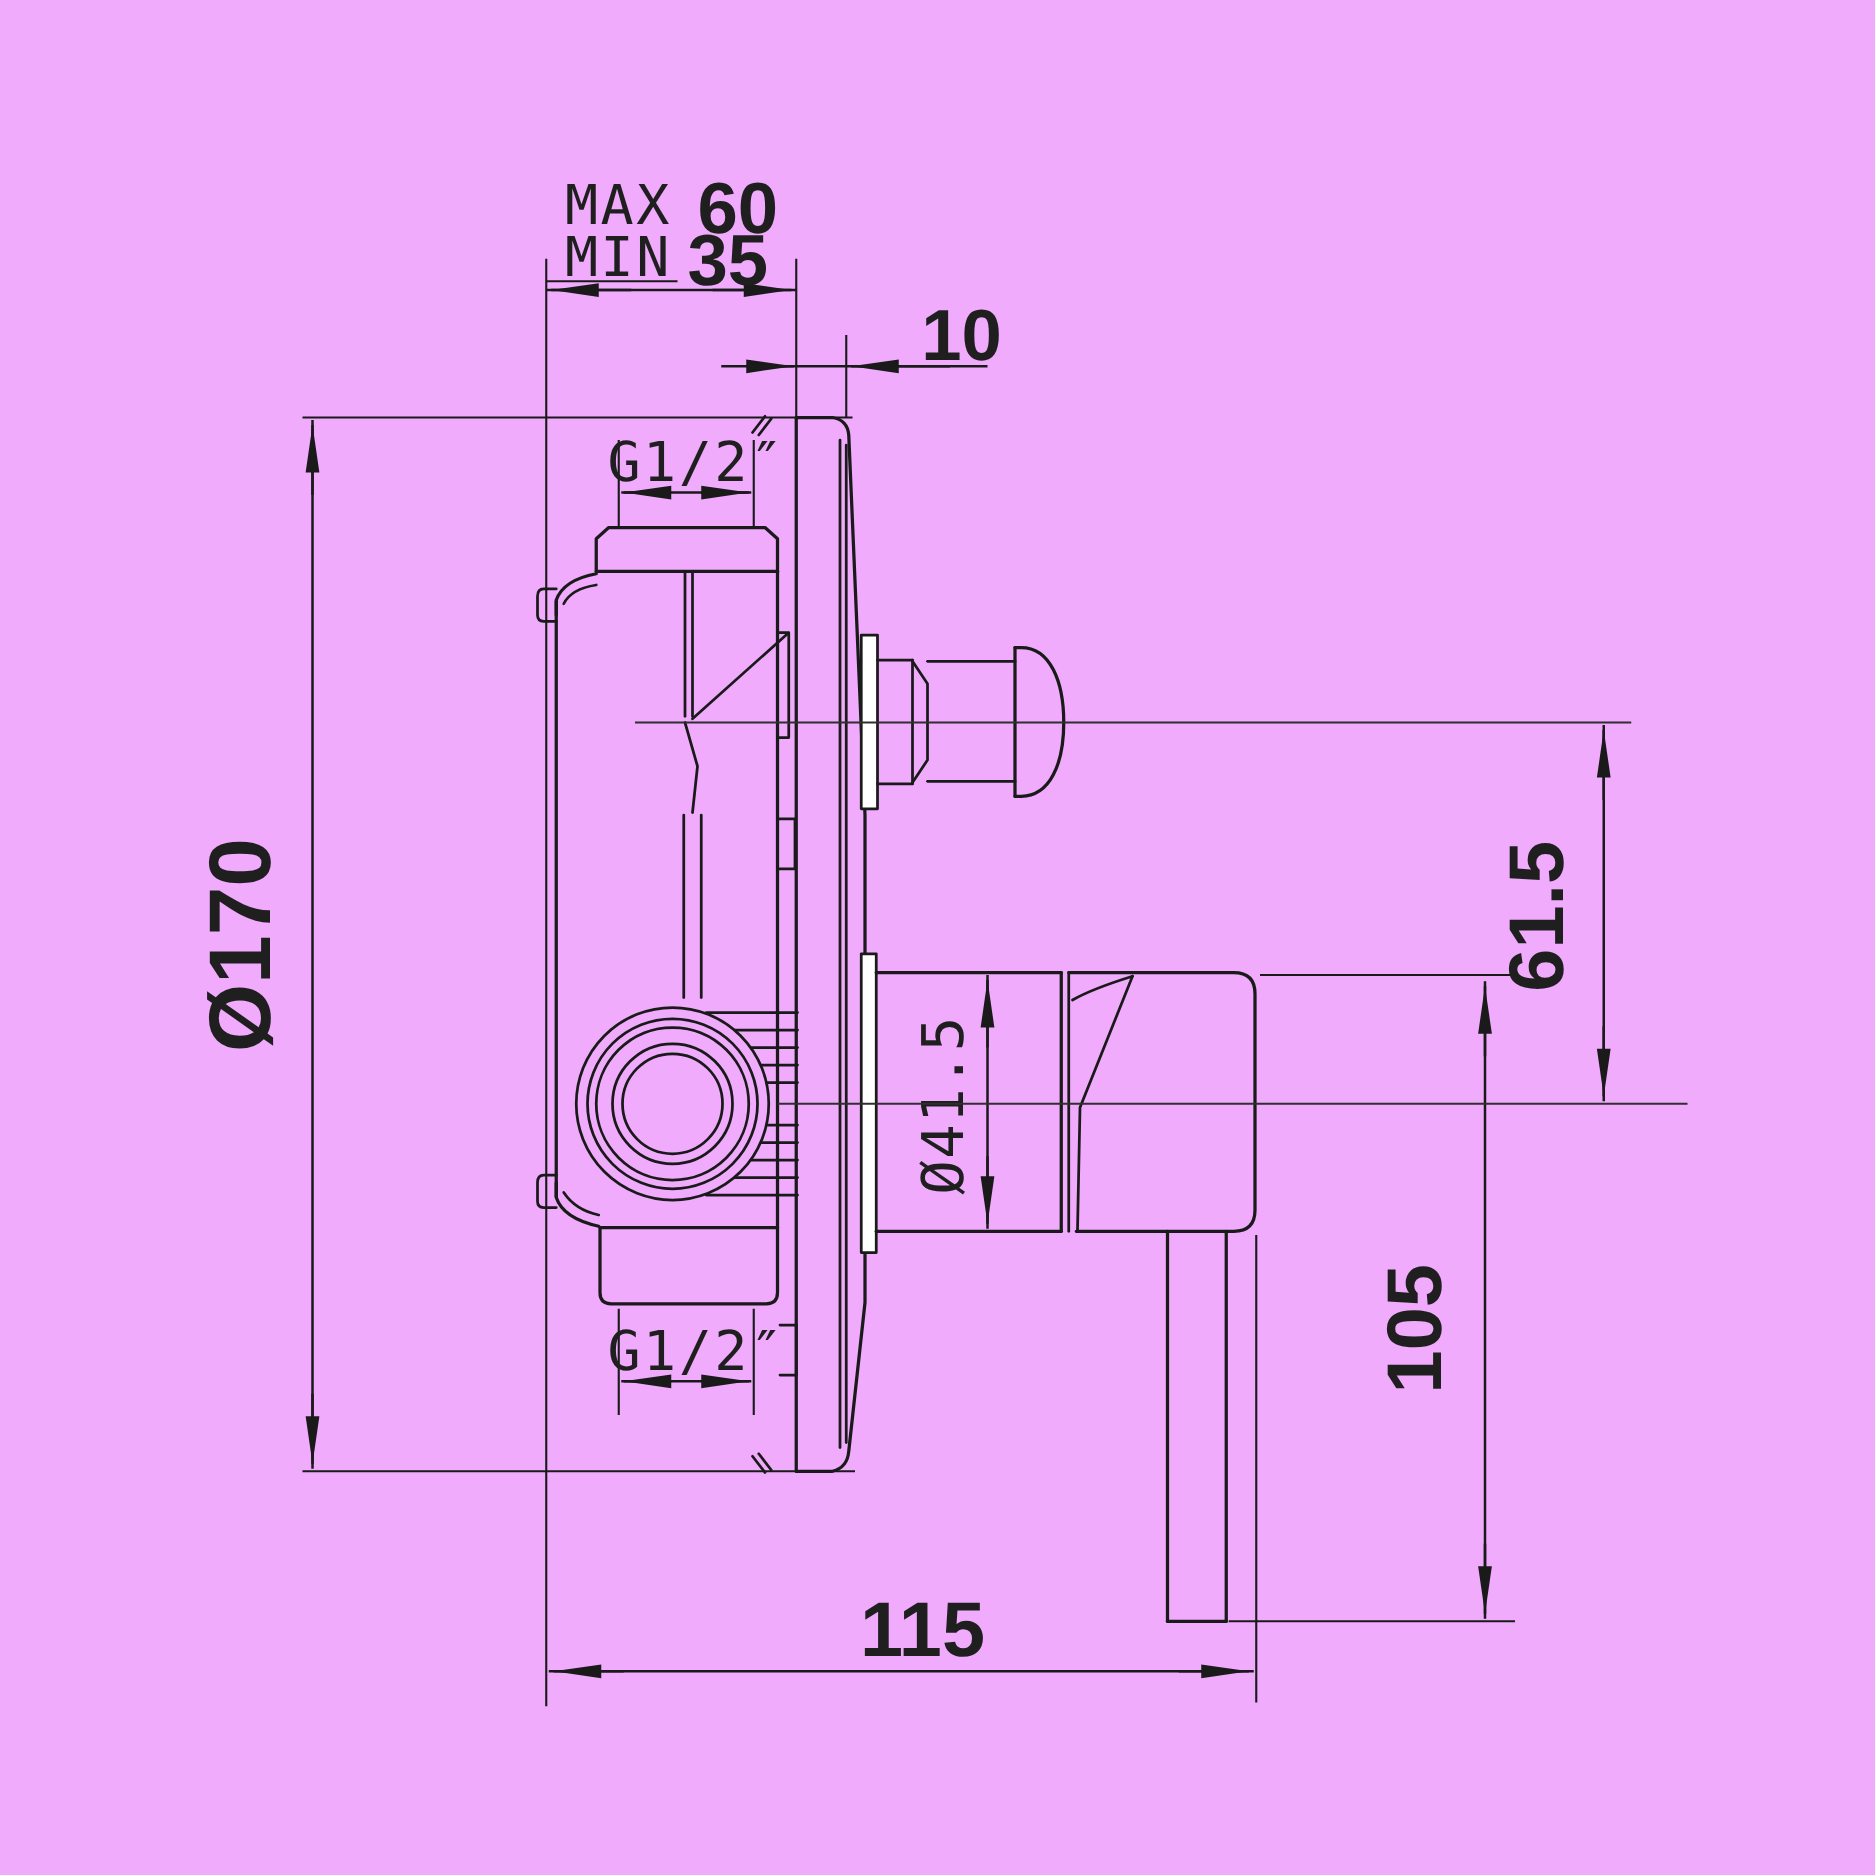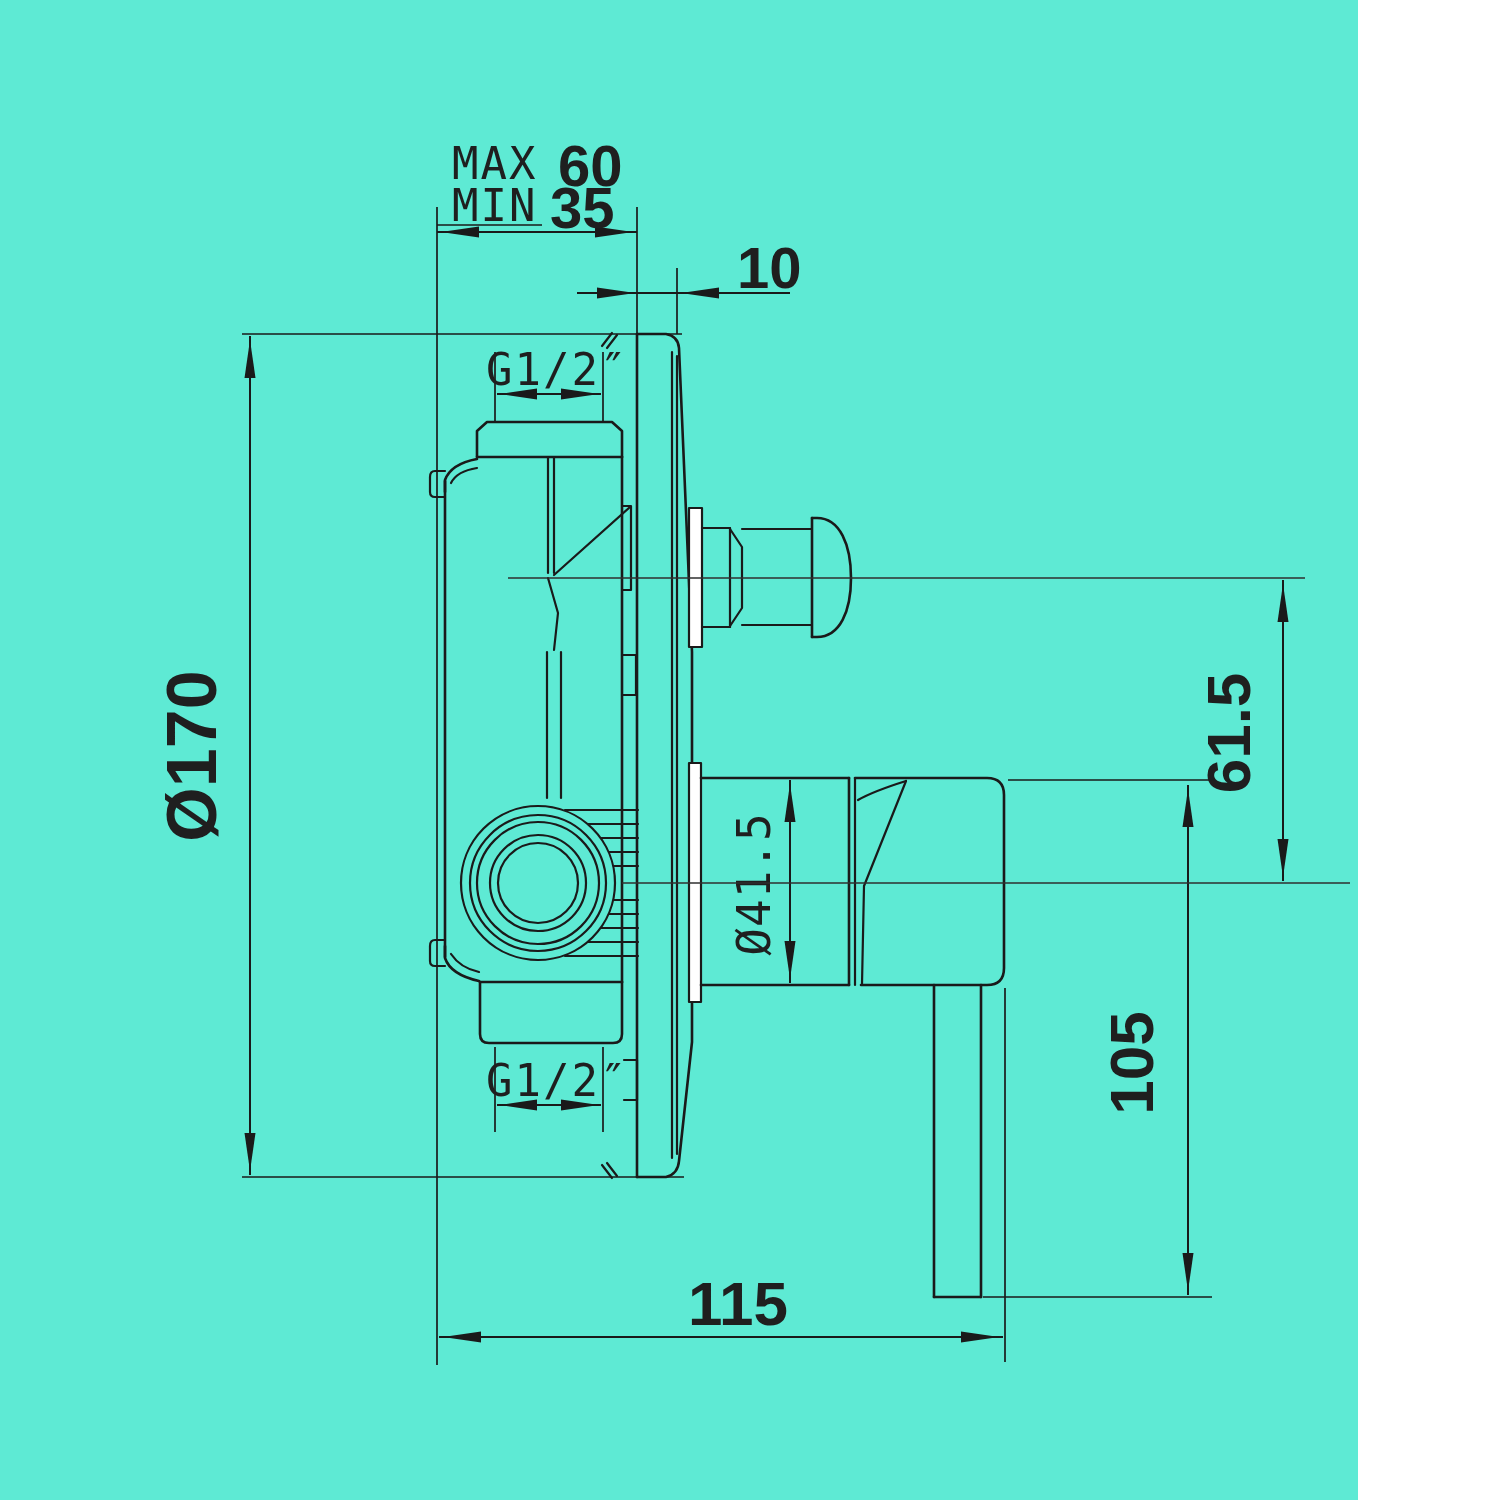--- a/index.html
+++ b/index.html
@@ -1,16 +1,16 @@
 <!DOCTYPE html>
 <html><head>
 <meta charset="utf-8">
 <style>
   html,body{margin:0;padding:0;background:#ffffff;}
-  .stage{position:relative;width:1358px;height:1500px;background:#5eead4;overflow:hidden;}
+  .stage{position:relative;width:1500px;height:1500px;background:#f0abfc;overflow:hidden;}
   svg{display:block;}
   
   .body-ln{stroke:#1a1a1a;stroke-width:2.6;fill:none;stroke-linecap:round;stroke-linejoin:round;}
   .body-md{stroke:#1a1a1a;stroke-width:2.2;fill:none;stroke-linecap:round;stroke-linejoin:round;}
   .dim-ln{stroke:#1a1a1a;stroke-width:2;fill:none;}
   .ext-ln{stroke:#1a1a1a;stroke-width:1.7;fill:none;}
   .cl-ln{stroke:#2f2f2f;stroke-width:1.5;fill:none;}
   .white-fill{fill:#ffffff;}
   
   text{fill:#1f1f1f;}

